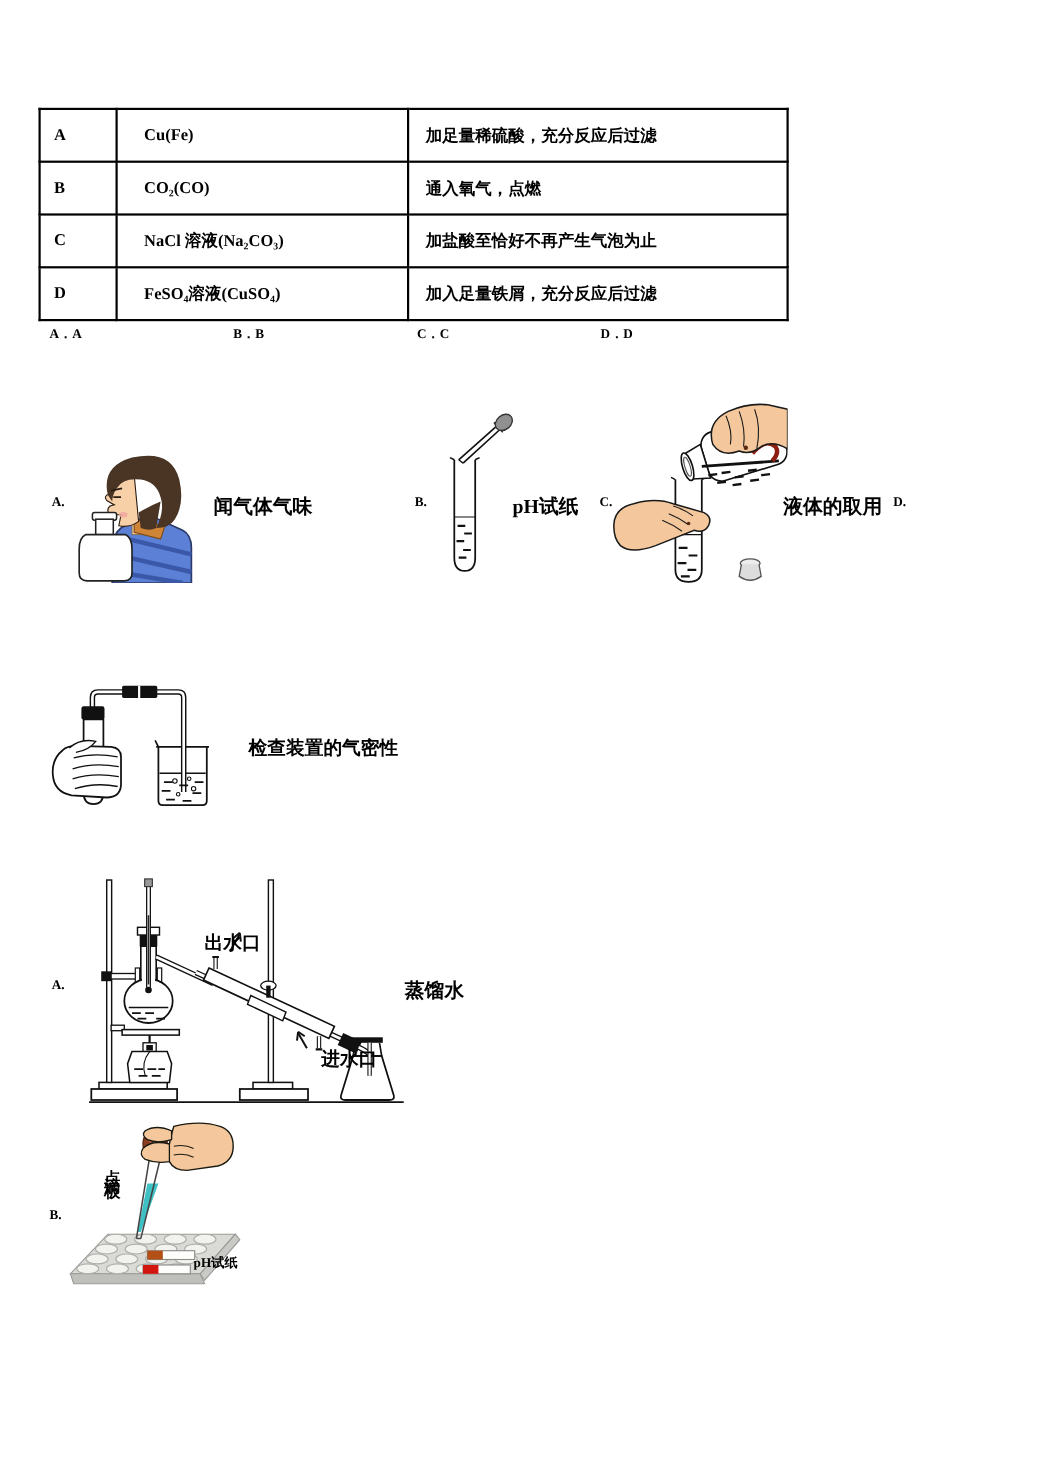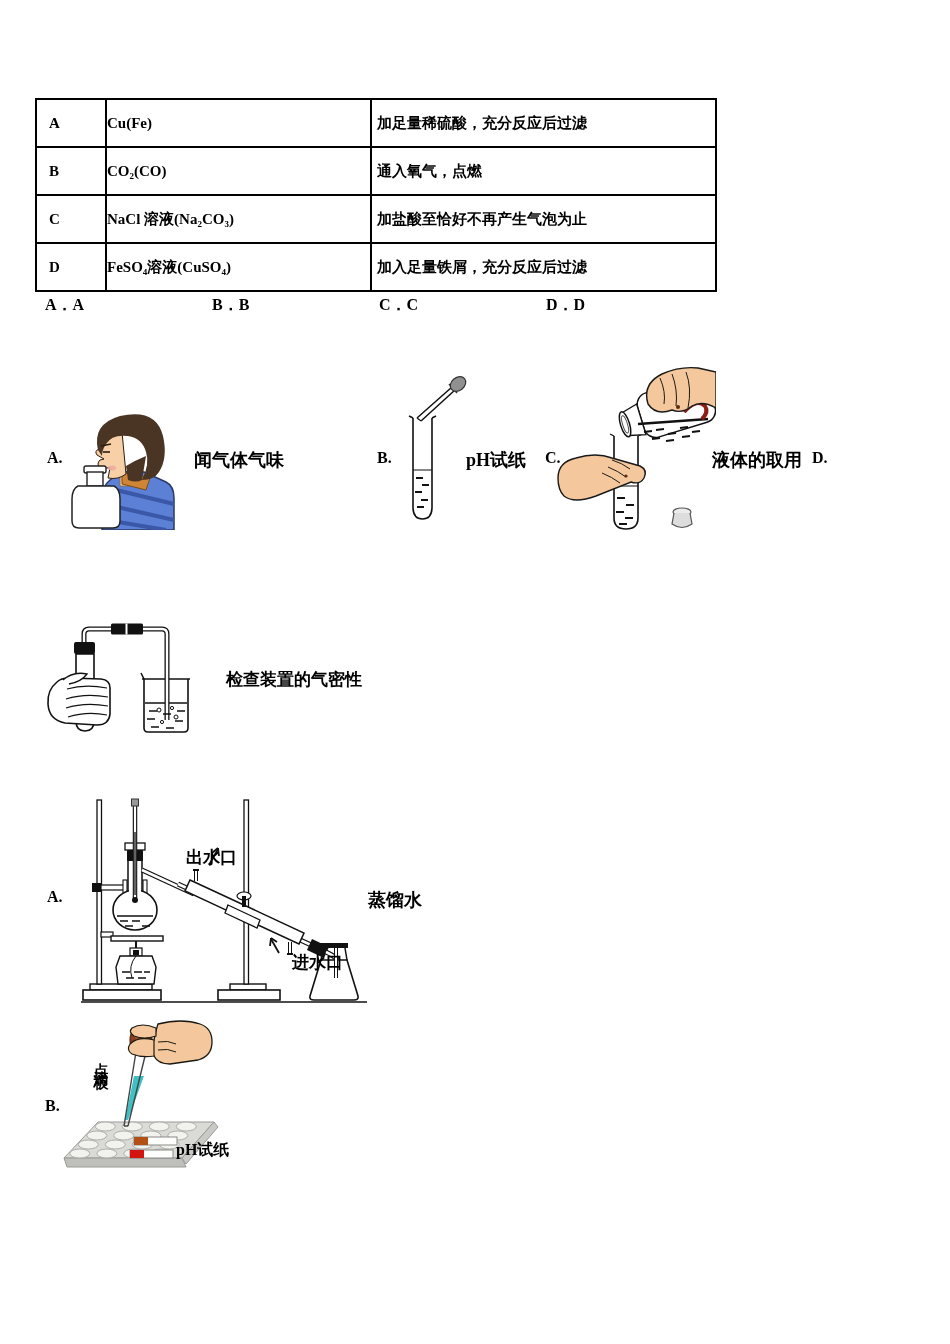--- a/index.html
+++ b/index.html
@@ -3,31 +3,31 @@
 <meta charset="utf-8">
 <style>
   * { margin:0; padding:0; box-sizing:border-box; }
   html,body { background:#ffffff; }
   .page {
     position:relative; width:950px; height:1344px; background:#fff;
     font-family:"Liberation Serif","DejaVu Serif",serif; color:#000; overflow:hidden;
   }
   .abs { position:absolute; }
   .txt { font-weight:bold; white-space:nowrap; }
-  .t16 { font-size:16px; }
+  .t16 { font-size:12px; }
   .t17 { font-size:17px;margin-left:36px; }
   .t18 { font-size:18px; }
   table.qtable { position:absolute; left:35px; top:98px; border-collapse:collapse; }
   .qtable td {
     border:2px solid #000; height:48px; font-size:15px; font-weight:bold;
     vertical-align:middle; background:#fff;
   }
   .qtable td.c1 { width:70px;  padding-left:12px; }
-  .qtable td.c2 { width:265px; padding-left:0; }
-  .qtable td.c3 { width:345px; padding-left:5px; }
+  .qtable td.c2 { width:265px; padding-left:24px; }
+  .qtable td.c3 { width:345px; padding-left:15px; }
   .vert {
     writing-mode:vertical-rl; text-orientation:upright;
     font-weight:bold; font-size:15px; letter-spacing:6px; line-height:18px;
   }
   svg { display:block; }
 </style>
 </head>
 <body>
 
 <div class="page">

